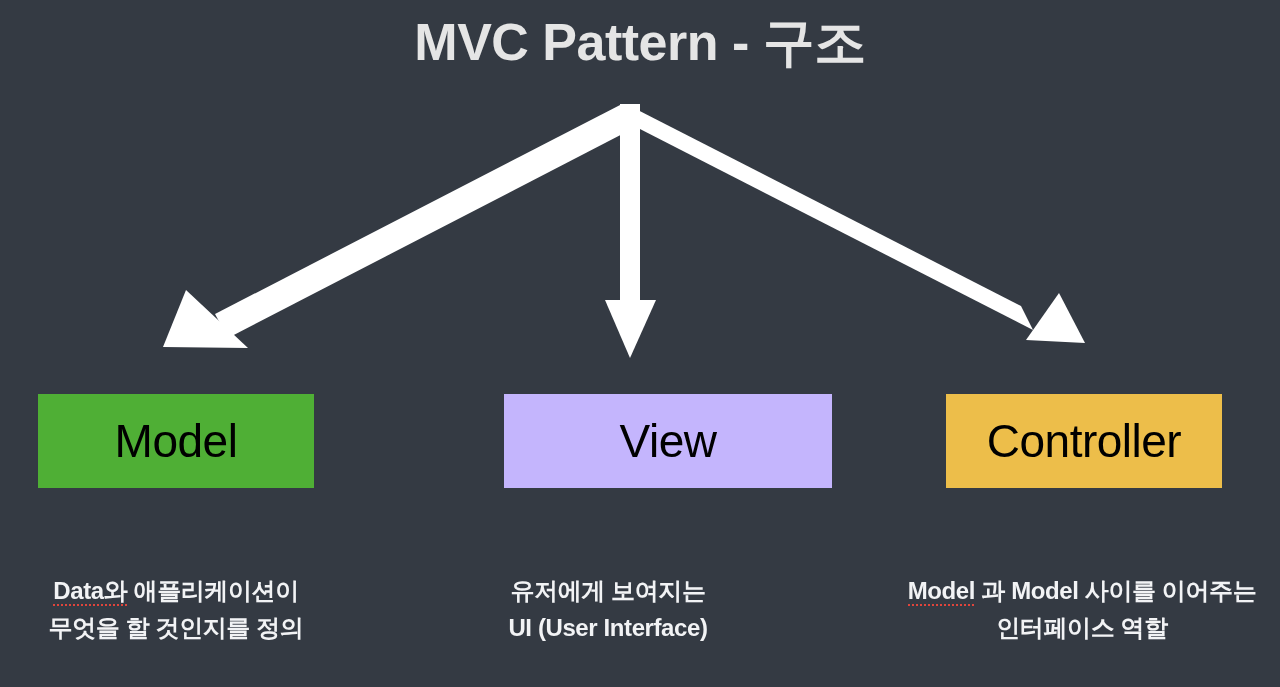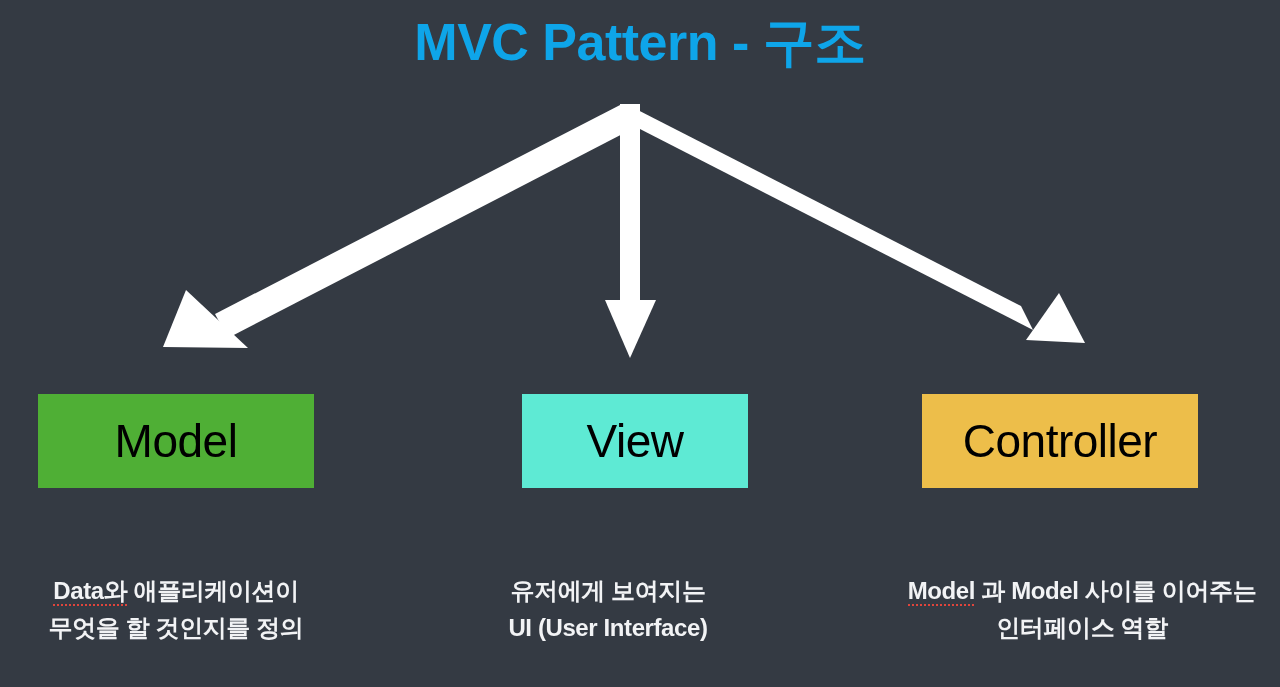--- a/index.html
+++ b/index.html
@@ -21,21 +21,21 @@
     background: #343a43;
   }
 
   
   #slide-title {
     position: absolute;
     left: 0;
     top: 8px;
     width: 1280px;
     text-align: center;
-    color: #0ea5e9;
+    color: #e5e5e5;
     font-size: 52px;
     font-weight: bold;
     letter-spacing: -0.5px;
     white-space: nowrap;
   }
 
   
   #arrows {
     position: absolute;
     left: 0;
@@ -57,26 +57,26 @@
     font-weight: 500;
     letter-spacing: -0.5px;
     line-height: 1;
   }
   #box-model {
     left: 38px;
     width: 276px;
     background: #4faf35;
   }
   #box-view {
-    left: 522px;
-    width: 226px;
-    background: #5eead4;
+    left: 504px;
+    width: 328px;
+    background: #c4b5fd;
   }
   #box-controller {
-    left: 922px;
+    left: 946px;
     width: 276px;
     background: #edbe4a;
   }
 
   
   .caption {
     position: absolute;
     top: 572px;
     width: 400px;
     text-align: center;

